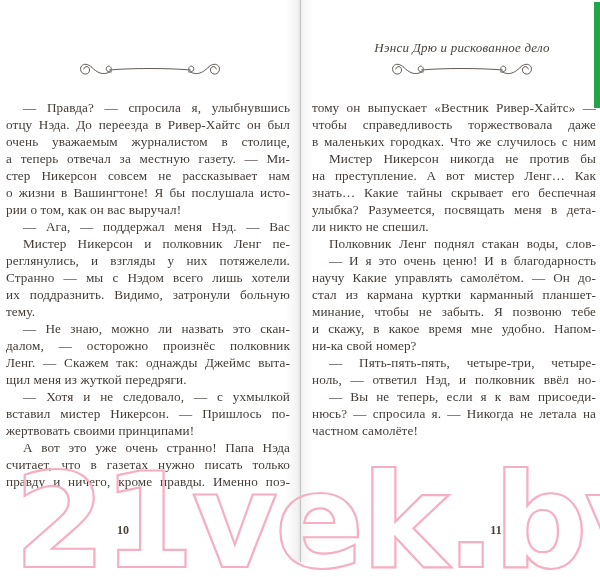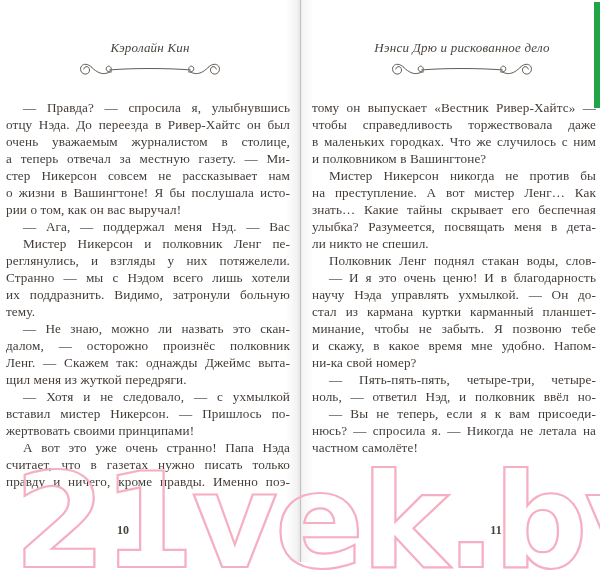--- a/index.html
+++ b/index.html
@@ -53,21 +53,20 @@
   .bookmark {
     position:absolute; right:0; top:2px; width:6px; height:106px;
     background:#22a546; z-index:7;
   }
 </style>
 </head>
 <body>
 
 <div class="canvas">
 
-  <div class="page-header header-left">Кэролайн Кин</div>
   <svg class="flourish flourish-left" viewBox="0 0 150 24" fill="none" stroke="#5a544d" stroke-width="1" stroke-linecap="round">
     <path d="M14 10 C8 4 1 8 3 14 C5 19 12 18 12 13 C12 9 7 8 6 12"></path>
     <path d="M14 10 C20 16 26 19 33 15 C37 12 33 7 30 10 C28 13 31 16 35 15"></path>
     <path d="M136 10 C142 4 149 8 147 14 C145 19 138 18 138 13 C138 9 143 8 144 12"></path>
     <path d="M136 10 C130 16 124 19 117 15 C113 12 117 7 120 10 C122 13 119 16 115 15"></path>
     <path d="M33 13 C55 11 95 11 117 13"></path>
   </svg>
   <div class="text-block tb-left">
       <div class="bline indent">— Правда? — спросила я, улыбнувшись</div>
       <div class="bline">отцу Нэда. До переезда в Ривер-Хайтс он был</div>
@@ -100,29 +99,28 @@
     <path d="M14 10 C8 4 1 8 3 14 C5 19 12 18 12 13 C12 9 7 8 6 12"></path>
     <path d="M14 10 C20 16 26 19 33 15 C37 12 33 7 30 10 C28 13 31 16 35 15"></path>
     <path d="M136 10 C142 4 149 8 147 14 C145 19 138 18 138 13 C138 9 143 8 144 12"></path>
     <path d="M136 10 C130 16 124 19 117 15 C113 12 117 7 120 10 C122 13 119 16 115 15"></path>
     <path d="M33 13 C55 11 95 11 117 13"></path>
   </svg>
   <div class="text-block tb-right">
       <div class="bline">тому он выпускает «Вестник Ривер-Хайтс» —</div>
       <div class="bline">чтобы справедливость торжествовала даже</div>
       <div class="bline">в маленьких городках. Что же случилось с ним</div>
-      <div class="bline last">и полковником в Вашингтоне?</div>
       <div class="bline indent">Мистер Никерсон никогда не против бы</div>
       <div class="bline">на преступление. А вот мистер Ленг… Как</div>
       <div class="bline">знать… Какие тайны скрывает его беспечная</div>
       <div class="bline">улыбка? Разумеется, посвящать меня в дета-</div>
       <div class="bline last">ли никто не спешил.</div>
       <div class="bline indent">Полковник Ленг поднял стакан воды, слов-</div>
       <div class="bline indent">— И я это очень ценю! И в благодарность</div>
-      <div class="bline">научу Нэда управлять ухмылкой. — Он до-</div>
+      <div class="bline">научу Какие управлять самолётом. — Он до-</div>
       <div class="bline">стал из кармана куртки карманный планшет-</div>
       <div class="bline">минание, чтобы не забыть. Я позвоню тебе</div>
       <div class="bline">и скажу, в какое время мне удобно. Напом-</div>
       <div class="bline last">ни-ка свой номер?</div>
       <div class="bline indent">— Пять-пять-пять, четыре-три, четыре-</div>
       <div class="bline">ноль, — ответил Нэд, и полковник ввёл но-</div>
       <div class="bline indent">— Вы не теперь, если я к вам присоеди-</div>
       <div class="bline">нюсь? — спросила я. — Никогда не летала на</div>
       <div class="bline last">частном самолёте!</div>
     </div>

